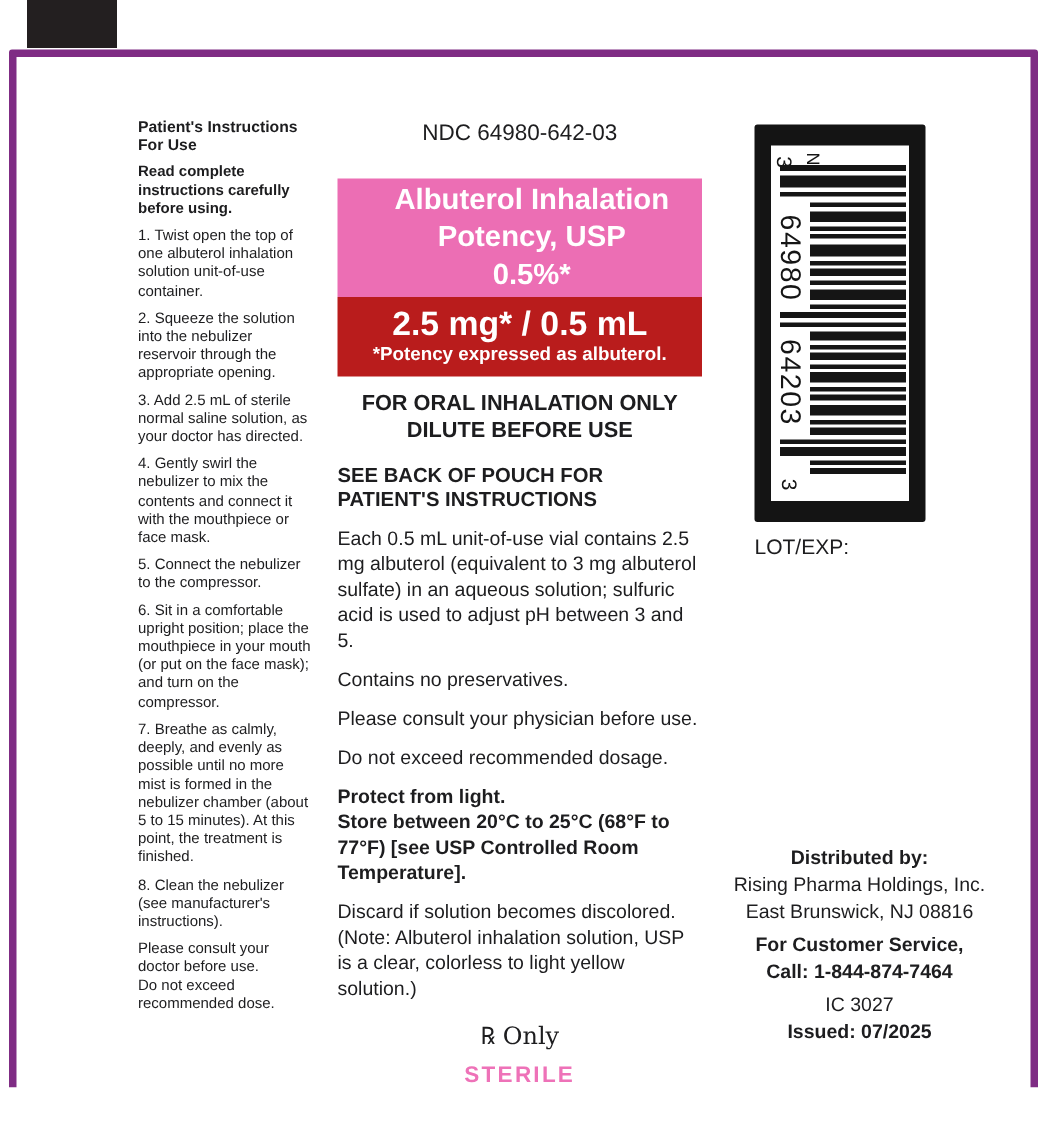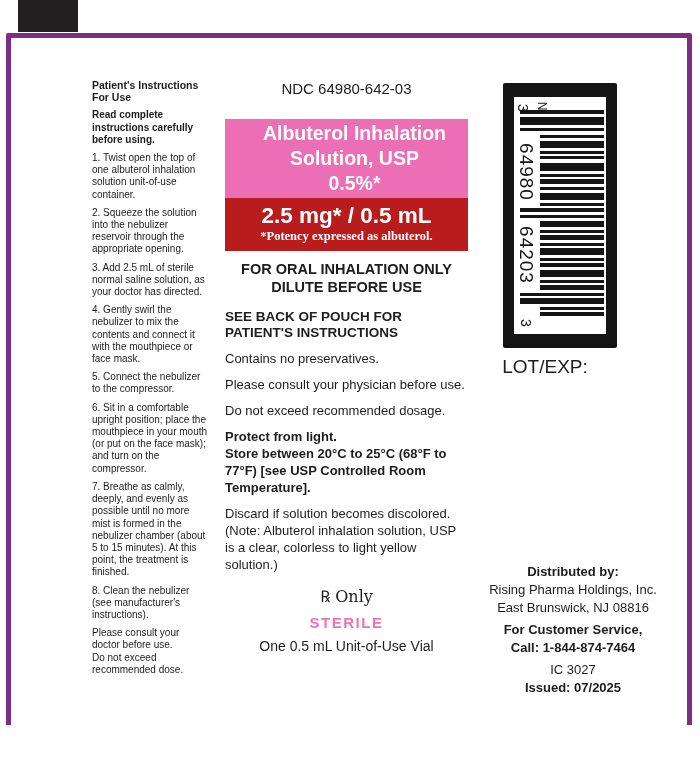--- a/index.html
+++ b/index.html
@@ -55,21 +55,21 @@
     line-height: 25px;
     padding: 2px 0 2px 16px;
   }
   .black-box {
     background: #b91c1c;
     color: #fff;
     text-align: center;
     padding: 5px 0 7px 0;
   }
   .black-box .strength { font-weight: bold; font-size: 22.5px; line-height: 26px; }
-  .black-box .potency  { font-weight: bold; font-size: 12.5px; line-height: 15px; font-family: Liberation Serif, serif; }
+  .black-box .potency  { font-weight: bold; font-size: 12.5px; line-height: 15px; }
   .warning {
     margin-top: 9px;
     text-align: center;
     font-weight: bold;
     font-size: 14.5px;
     line-height: 18px;
   }
   .see-back {
     margin-top: 13px;
     font-weight: bold;
@@ -105,24 +105,23 @@
     border-radius: 2px;
   }
   .barcode-inner {
     width: 92px; height: 237px;
     background: #fff;
     overflow: hidden;
   }
   .barcode-inner svg { display: block; }
   .lot-exp {
     position: absolute;
-    left: 488px; top: 356px;
+    left: 503px; top: 356px;
     width: 114px;
-    text-align: center;
-    font-size: 19px;
+    font-size: 14px;
   }
   .dist-block {
     position: absolute;
     left: 483px; top: 563px;
     width: 180px;
     text-align: center;
     font-size: 13px;
     line-height: 18px;
   }
   .dist-block .b { font-weight: bold; }
@@ -149,37 +148,38 @@
     <div class="lc-step">8. Clean the nebulizer (see manufacturer's instructions).</div>
     <div class="lc-footer">Please consult your doctor before use.
 Do not exceed recommended dose.</div>
   </div>
 
   <div class="mid-col">
     <div class="ndc">NDC 64980-642-03</div>
 
     <div class="pink-box">
       <div>Albuterol Inhalation</div>
-      <div>Solution, USP</div>
+      <div>Potency, USP</div>
       <div>0.5%*</div>
     </div>
 
     <div class="black-box">
       <div class="strength">2.5 mg* / 0.5 mL</div>
       <div class="potency">*Potency expressed as albuterol.</div>
     </div>
 
     <div class="warning">
       <div>FOR ORAL INHALATION ONLY</div>
       <div>DILUTE BEFORE USE</div>
     </div>
 
     <div class="see-back">SEE BACK OF POUCH FOR
 PATIENT'S INSTRUCTIONS</div>
 
+    <div class="para">Each 0.5 mL unit-of-use vial contains 2.5 mg albuterol (equivalent to 3 mg albuterol sulfate) in an aqueous solution; sulfuric acid is used to adjust pH between 3 and 5.</div>
     <div class="para">Contains no preservatives.</div>
     <div class="para">Please consult your physician before use.</div>
     <div class="para">Do not exceed recommended dosage.</div>
     <div class="para bold">Protect from light.
 Store between 20°C to 25°C (68°F to 77°F) [see USP Controlled Room Temperature].</div>
     <div class="para">Discard if solution becomes discolored. (Note: Albuterol inhalation solution, USP is a clear, colorless to light yellow solution.)</div>
 
     <div class="rx-line">℞ Only</div>
     <div class="sterile">STERILE</div>
     <div class="vial-line">One 0.5 mL Unit-of-Use Vial</div>

